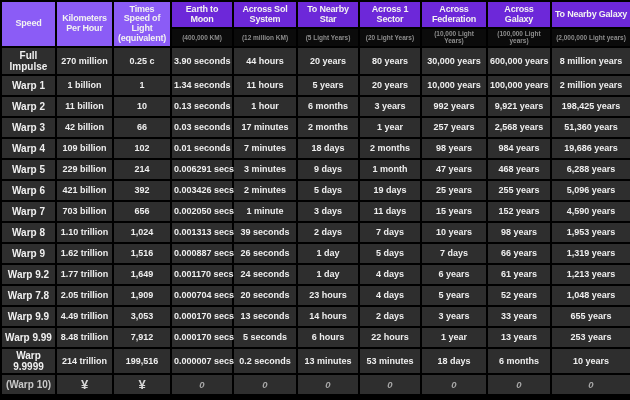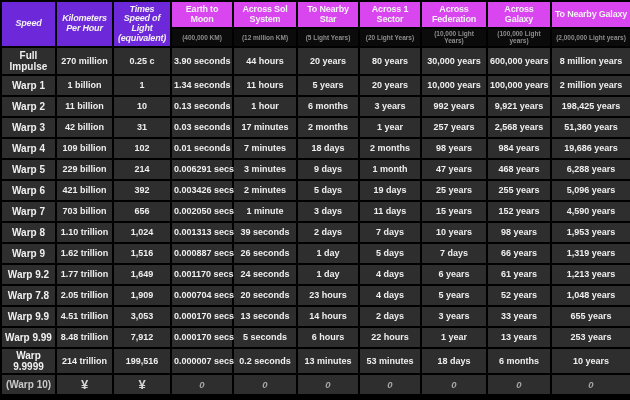--- a/index.html
+++ b/index.html
@@ -20,27 +20,27 @@
     border: 2px solid #000;
     text-align: center;
     vertical-align: middle;
     padding: 1px 2px;
     font-weight: bold;
   }
   
   tr.header-main { height: 27px; }
   tr.header-sub  { height: 16px; }
   th.h-main {
-    background: #d946ef;
+    background: #6d28d9;
     color: #f2f2f2;
     font-size: 9px;
     line-height: 1.08;
     letter-spacing: -0.2px;
   }
-  th.h-main.h-span { background: #6d28d9; font-style: italic; }
+  th.h-main.h-span { background: #8b5cf6; }
   th.h-sub {
     background: #0b0b0b;
     color: #8d8d8d;
     font-size: 6.5px;
     line-height: 1.15;
     font-weight: bold;
     border-top: 1px solid #1c1c1c;
   }
   
   tbody tr { height: 21px; }
@@ -143,21 +143,21 @@
         <td>1 hour</td>
         <td>6 months</td>
         <td>3 years</td>
         <td>992 years</td>
         <td>9,921 years</td>
         <td>198,425 years</td>
       </tr>
       <tr>
         <th class="row-label">Warp 3</th>
         <td>42 billion</td>
-        <td>31</td>
+        <td>66</td>
         <td>0.03 seconds</td>
         <td>17 minutes</td>
         <td>2 months</td>
         <td>1 year</td>
         <td>257 years</td>
         <td>2,568 years</td>
         <td>51,360 years</td>
       </tr>
       <tr>
         <th class="row-label">Warp 4</th>
@@ -250,21 +250,21 @@
         <td>0.000704 secs</td>
         <td>20 seconds</td>
         <td>23 hours</td>
         <td>4 days</td>
         <td>5 years</td>
         <td>52 years</td>
         <td>1,048 years</td>
       </tr>
       <tr>
         <th class="row-label">Warp 9.9</th>
-        <td>4.51 trillion</td>
+        <td>4.49 trillion</td>
         <td>3,053</td>
         <td>0.000170 secs</td>
         <td>13 seconds</td>
         <td>14 hours</td>
         <td>2 days</td>
         <td>3 years</td>
         <td>33 years</td>
         <td>655 years</td>
       </tr>
       <tr>

